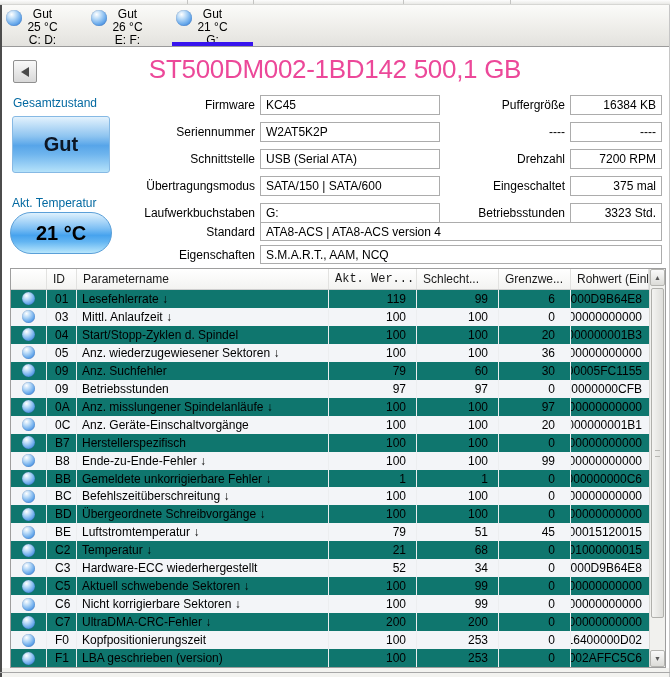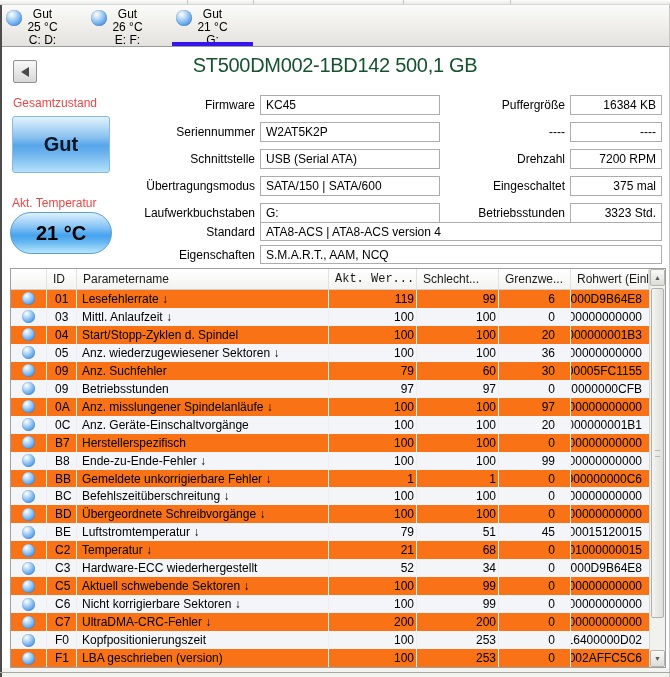--- a/index.html
+++ b/index.html
@@ -36,23 +36,23 @@
   .main { position:absolute; left:0; top:47px; width:100%; height:621px; background:#fff; }
   .bottom-strip { position:absolute; left:0; top:668px; width:100%; height:9px; background:#f3f3f0; }
 
   .back-btn { position:absolute; left:13px; top:13px; width:24px; height:23px;
               background:linear-gradient(#f9f9f9,#d8d8d8); border:1px solid #8f8f8f; border-radius:2px;
               display:flex; align-items:center; justify-content:center; cursor:pointer; }
   .back-tri { width:0; height:0; border-top:5px solid transparent; border-bottom:5px solid transparent;
               border-right:8px solid #4a4a4a; }
 
   .title { position:absolute; left:0; top:7px; width:100%; text-align:center;
-           font-size:20px; color:#14532d; letter-spacing:-0.3px; }
-
-  .panel-label { position:absolute; font-size:12px; color:#ef4444; white-space:nowrap; }
+           font-size:26px; color:#ec4899; letter-spacing:-0.3px; }
+
+  .panel-label { position:absolute; font-size:12px; color:#0369a1; white-space:nowrap; }
 
   .gut-btn { position:absolute; left:12px; top:69px; width:98px; height:57px;
              border:1px solid #86b9e4; border-radius:3px;
              background:linear-gradient(180deg,#e3f2fd 0%,#8ec4f0 35%,#57a5e9 52%,#6fb5ee 68%,#b5e2fa 100%);
              display:flex; align-items:center; justify-content:center;
              font-size:20px; font-weight:bold; color:#0d1624; cursor:pointer; }
   .temp-pill { position:absolute; left:10px; top:165px; width:102px; height:42px;
                border:1px solid #5a9fd8; border-radius:22px;
                background:linear-gradient(180deg,#dff1fd 0%,#7fc0f4 38%,#47a3ee 56%,#63b5f2 72%,#b9e7fc 100%);
                display:flex; align-items:center; justify-content:center;
@@ -72,29 +72,29 @@
   .fields-wide .fbox { width:402px; }
 
   
   .tbl { position:absolute; left:10px; top:221px; width:656px; height:400px;
          border:1px solid #9e9e9e; background:#fff; display:flex; flex-direction:column; }
   .tbl-head { display:flex; height:21px; margin-right:16px;
               background:linear-gradient(#ffffff,#f3f3f1); border-bottom:1px solid #cfcfcf; flex:none; }
   .hcell { font-size:12px; color:#1a1a1a; line-height:20px; padding-left:6px; white-space:nowrap;
            overflow:hidden; border-right:1px solid #e2e2e0; cursor:pointer; }
   .tbl-body { flex:1; display:flex; flex-direction:column; margin-right:16px; }
-  .trow { flex:1; display:flex; align-items:center; background:#f97316; cursor:default; }
+  .trow { flex:1; display:flex; align-items:center; background:#0f766e; cursor:default; }
   .trow.alt { background:#f3f5f8; }
   .cell { font-size:12px; color:#000; white-space:nowrap; overflow:hidden; height:100%;
           display:flex; align-items:center; border-right:1px solid #eceef0; }
   .c-icon { justify-content:center; }
   .c-icon .orb { width:13px; height:13px; }
   .c-id   { padding-left:8px; }
   .c-name { padding-left:5px; }
-  .c-num  { justify-content:flex-end; padding-right:2px; }
+  .c-num  { justify-content:flex-end; padding-right:10px; }
   .c-thresh { justify-content:flex-end; padding-right:15px; }
   .c-raw  { justify-content:flex-end; padding-right:7px; border-right:none; }
 
   
   .sbar { position:absolute; right:0; top:0; bottom:0; width:16px; background:#f1f1ee;
           border-left:1px solid #d8d8d5; }
   .sbtn { position:absolute; left:0; width:15px; height:17px; background:linear-gradient(#fafafa,#dcdcd8);
           border:1px solid #b4b4b0; border-radius:2px; display:flex; align-items:center; justify-content:center;
           font-size:7px; color:#5a5a5a; cursor:pointer; }
   .sbtn.up { top:0; } .sbtn.down { bottom:0; }

